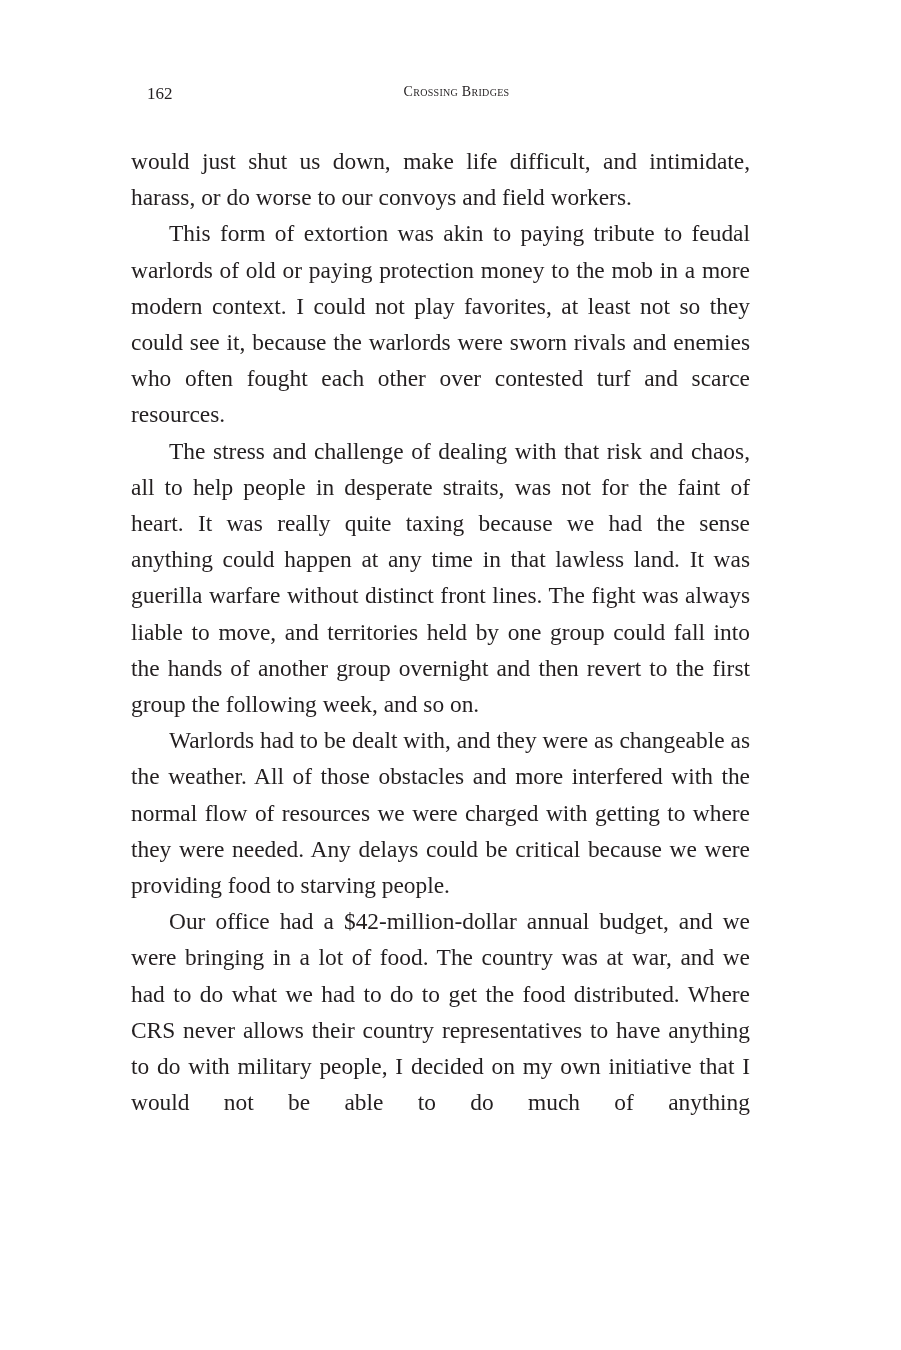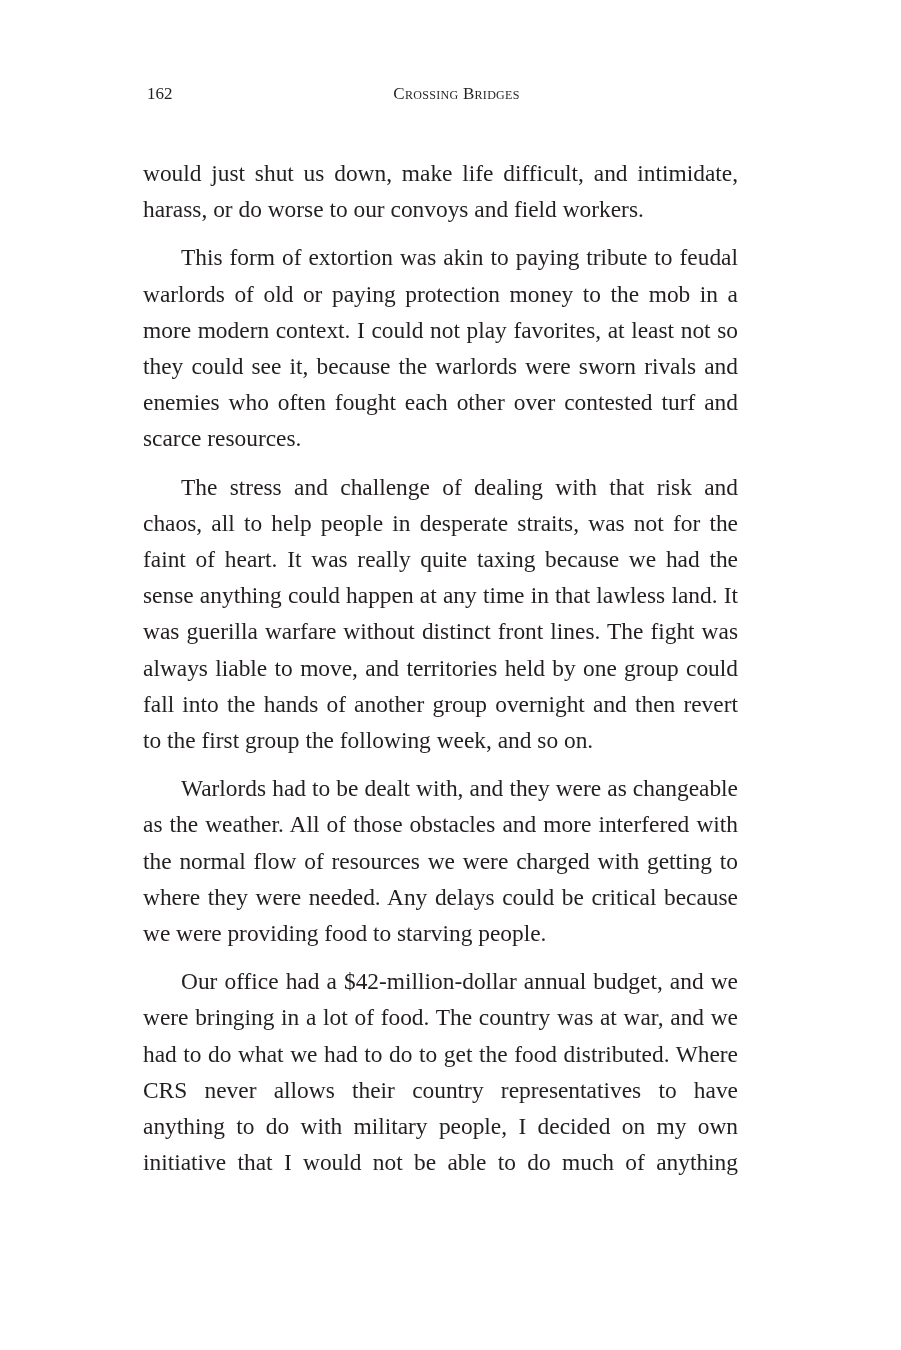--- a/index.html
+++ b/index.html
@@ -28,35 +28,35 @@
     left: 0;
     top: 0;
     font-size: 17px;
   }
   .running-title {
     position: absolute;
     left: 0;
     right: 0;
     top: 0;
     text-align: center;
-    font-size: 17px;
+    font-size: 14px;
     font-variant: small-caps;
     letter-spacing: 0.3px;
   }
   .text-block {
     position: absolute;
     top: 143px;
     left: 131px;
     width: 619px;
     font-size: 23.4px;
     line-height: 36.2px;
     text-align: justify;
   }
   .text-block p {
-    margin: 12px;
+    margin: 0;
     text-indent: 0;
   }
   .text-block p.indent {
     text-indent: 38px;
   }
   .text-block p.last-justified {
     text-align-last: justify;
   }
 </style>
 </head>

